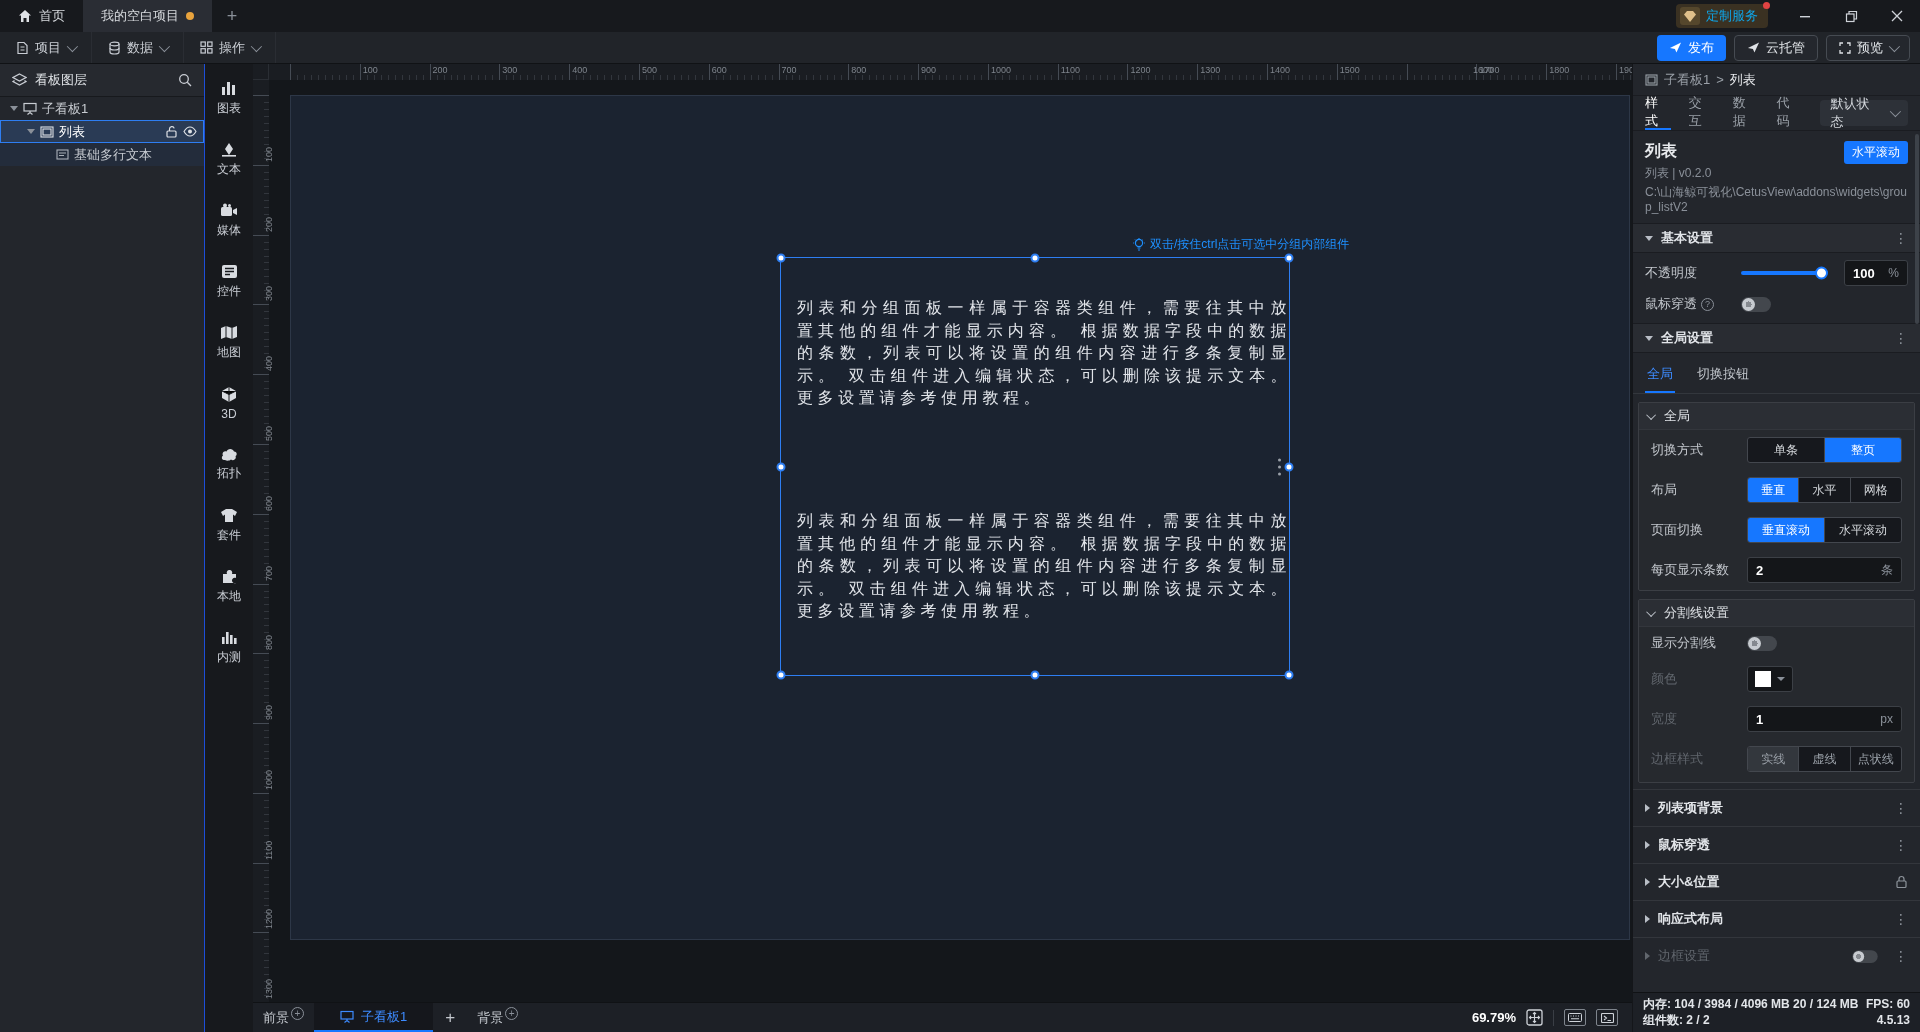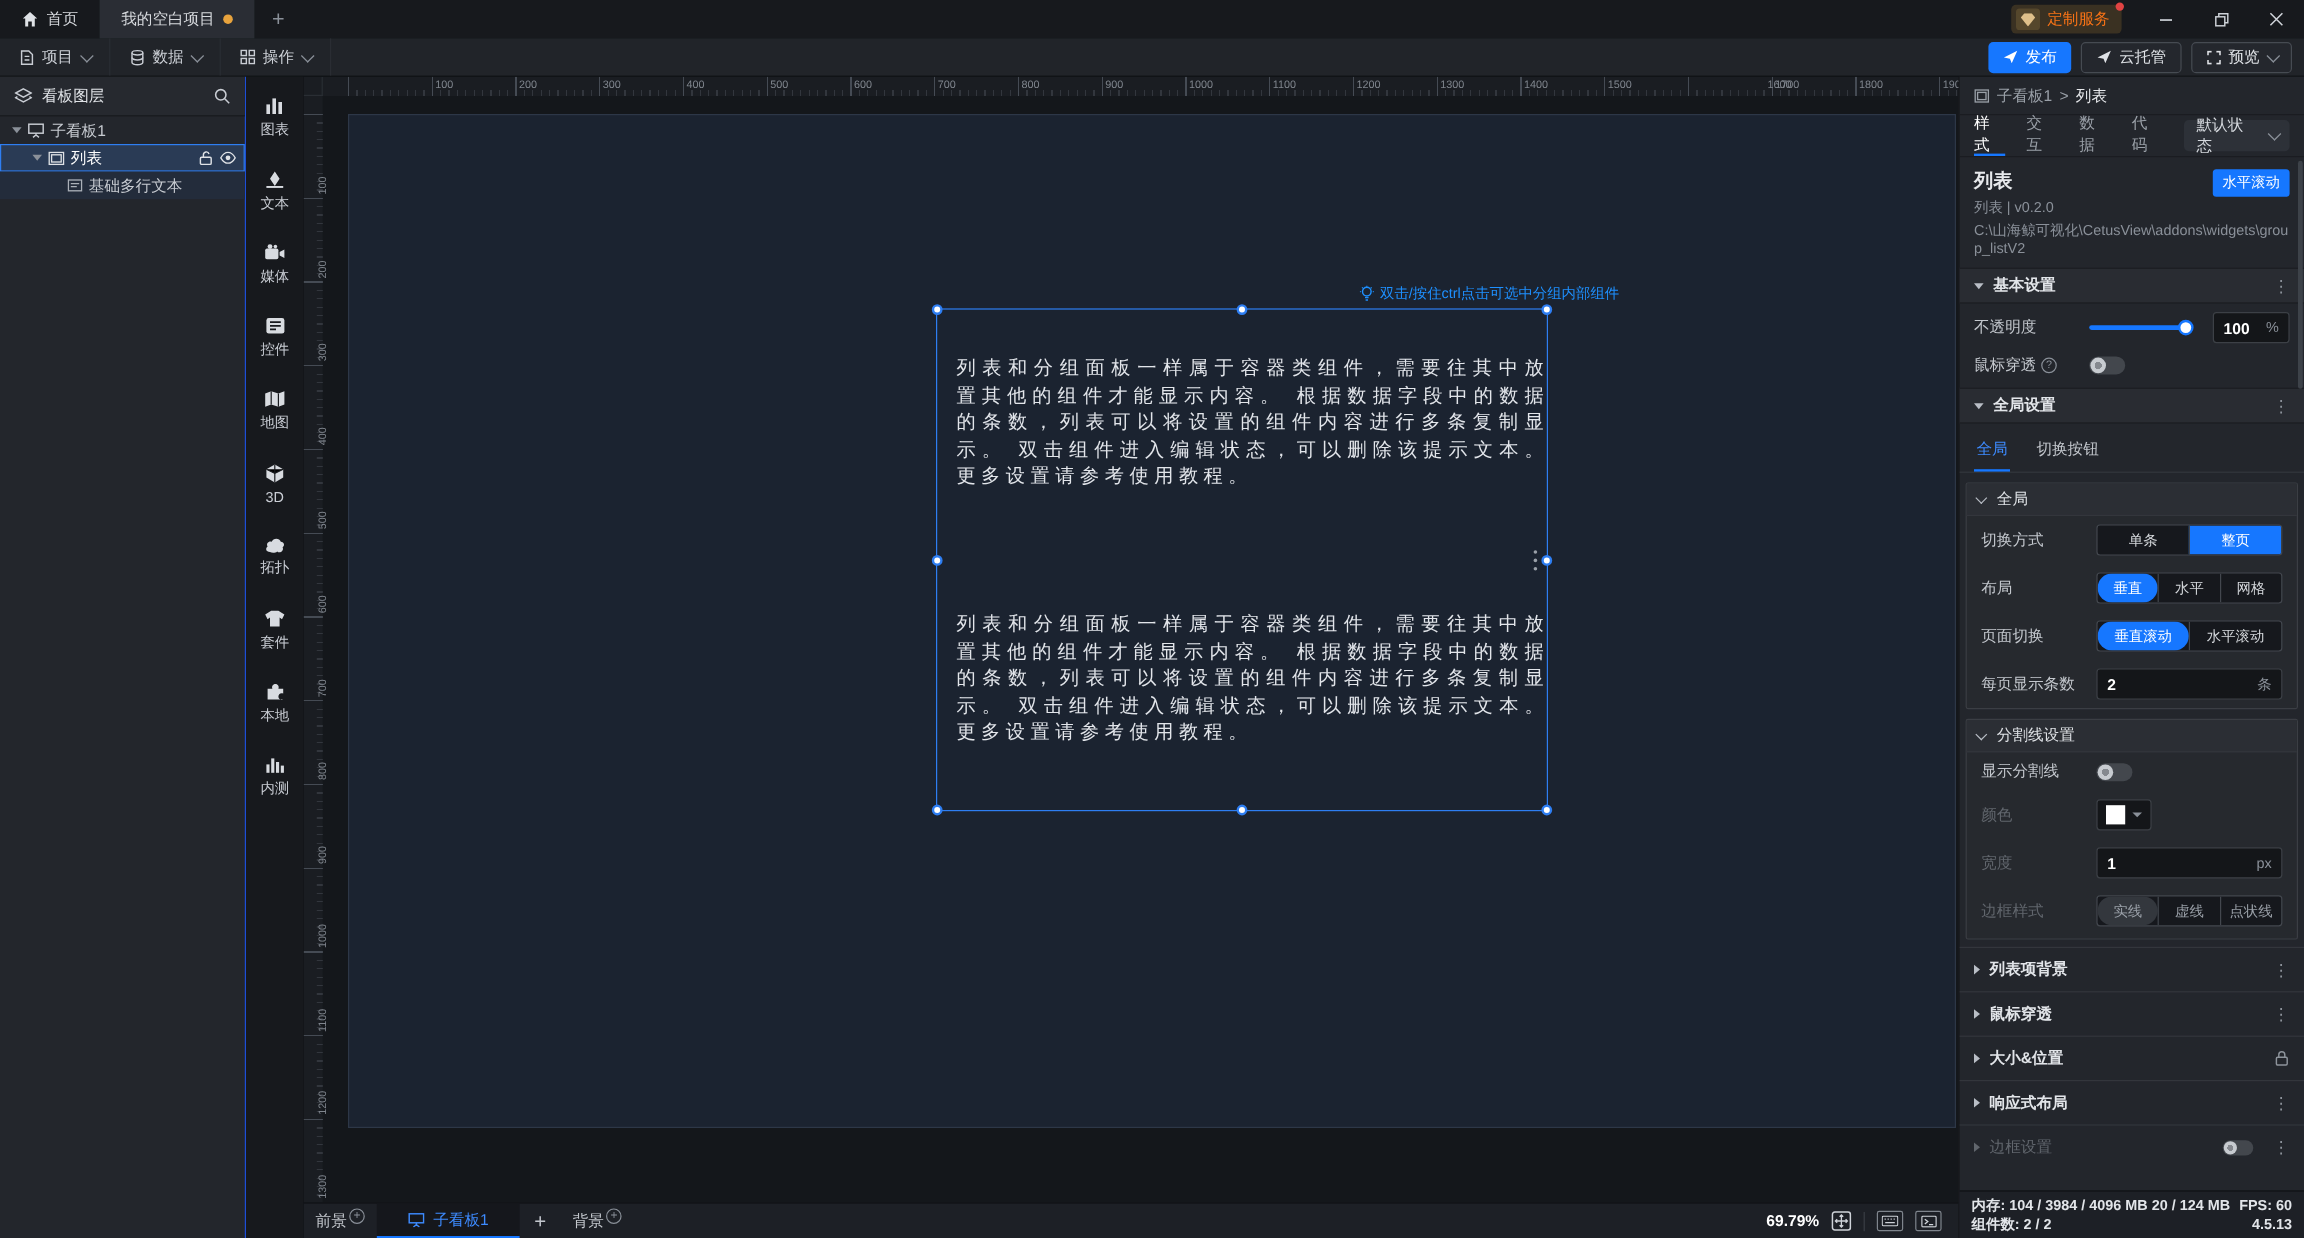--- a/index.html
+++ b/index.html
@@ -14,21 +14,21 @@
   
   .titlebar{height:32px;background:var(--bg-title);display:flex;align-items:stretch;}
   .ttab{display:flex;align-items:center;gap:7px;padding:0 18px;color:#d6d9dd;cursor:default;}
   .ttab.active{background:#2a2d34;}
   .dot-orange{width:8px;height:8px;border-radius:50%;background:#e8a33d;}
   .ttab-add{width:40px;display:flex;align-items:center;justify-content:center;color:#8a9099;font-size:18px;}
   .title-spacer{flex:1;}
   .custom-badge{align-self:center;display:flex;align-items:center;gap:6px;background:#3a3122;border-radius:4px;
     padding:3px 10px 3px 4px;margin-right:14px;position:relative;}
   .custom-badge .gem{width:20px;height:18px;display:flex;align-items:center;justify-content:center;background:#55472c;border-radius:3px;}
-  .custom-badge span{color:#f97316;font-size:13px;}
+  .custom-badge span{color:#0ea5e9;font-size:13px;}
   .custom-badge .reddot{position:absolute;top:-2px;right:-2px;width:7px;height:7px;border-radius:50%;background:#e04343;}
   .winbtn{width:46px;display:flex;align-items:center;justify-content:center;color:#cfd3d9;}
   
   .menubar{height:32px;background:var(--bg-menu);display:flex;align-items:center;border-bottom:1px solid #101215;}
   .menu-item{display:flex;align-items:center;gap:6px;padding:0 16px;height:100%;color:#ccd0d6;border-right:1px solid #2a2d33;}
   .chev{width:8px;height:8px;border-right:1.5px solid #8a9099;border-bottom:1.5px solid #8a9099;transform:rotate(45deg) translateY(-2px);}
   .menu-right{margin-left:auto;display:flex;align-items:center;gap:8px;padding-right:10px;}
   .btn{height:26px;display:flex;align-items:center;gap:6px;padding:0 12px;border-radius:4px;font-size:13px;}
   .btn-primary{background:var(--accent);color:#fff;}
   .btn-ghost{background:#24272d;border:1px solid #464b52;color:#dfe2e6;}
@@ -111,21 +111,21 @@
   .toggle.sm{transform:scale(.85);}
   .gtabs{display:flex;gap:20px;padding:8px 12px 0;border-bottom:1px solid #33373d;}
   .gtab{padding:4px 2px 8px;color:#c3c7cd;border-bottom:2px solid transparent;font-size:13px;}
   .gtab.active{color:#3d8bff;border-bottom-color:var(--accent);}
   .groupbox{margin:8px 5px 0;border:1px solid #3b3e44;background:#26292e;border-radius:2px;}
   .gb-head{height:27px;display:flex;align-items:center;gap:8px;padding:0 10px;background:#2b2e34;border-bottom:1px solid #33363c;}
   .gb-head .ch{width:7px;height:7px;border-left:1.5px solid #b9bec6;border-bottom:1.5px solid #b9bec6;transform:rotate(-45deg) translateY(-2px);}
   .gb-head .t{font-size:13px;color:#dfe2e6;}
   .seg{display:flex;flex:1;border:1px solid #43474e;border-radius:3px;overflow:hidden;background:#16181d;}
   .seg button{flex:1;height:24px;border:none;background:transparent;color:#d5d8dc;font-size:12px;border-left:1px solid #43474e;font-family:inherit;}
-  .seg button:first-child{border-left:none;border-radius:12px;}
+  .seg button:first-child{border-left:none;}
   .seg button.active{background:var(--accent);color:#fff;}
   .seg.dim button{color:#9aa0a8;}
   .seg.dim button.selected{background:#33373d;}
   .color-ctrl{display:flex;align-items:center;gap:6px;background:var(--bg-input);border:1px solid #3c4046;border-radius:3px;height:26px;padding:0 7px;width:46px;}
   .color-ctrl .sw{width:16px;height:16px;background:#fff;}
   .color-ctrl .dn{width:0;height:0;border-left:4px solid transparent;border-right:4px solid transparent;border-top:4px solid #8a9099;}
   .collapsed-wrap{margin-top:6px;}
   .col-sec{height:37px;display:flex;align-items:center;gap:8px;padding:0 12px;border-top:1px solid #33363c;}
   .col-sec .tri{width:0;height:0;border-top:4px solid transparent;border-bottom:4px solid transparent;border-left:5px solid #b9bec6;}
   .col-sec .t{flex:1;font-size:13px;color:#e2e5e9;font-weight:bold;}

